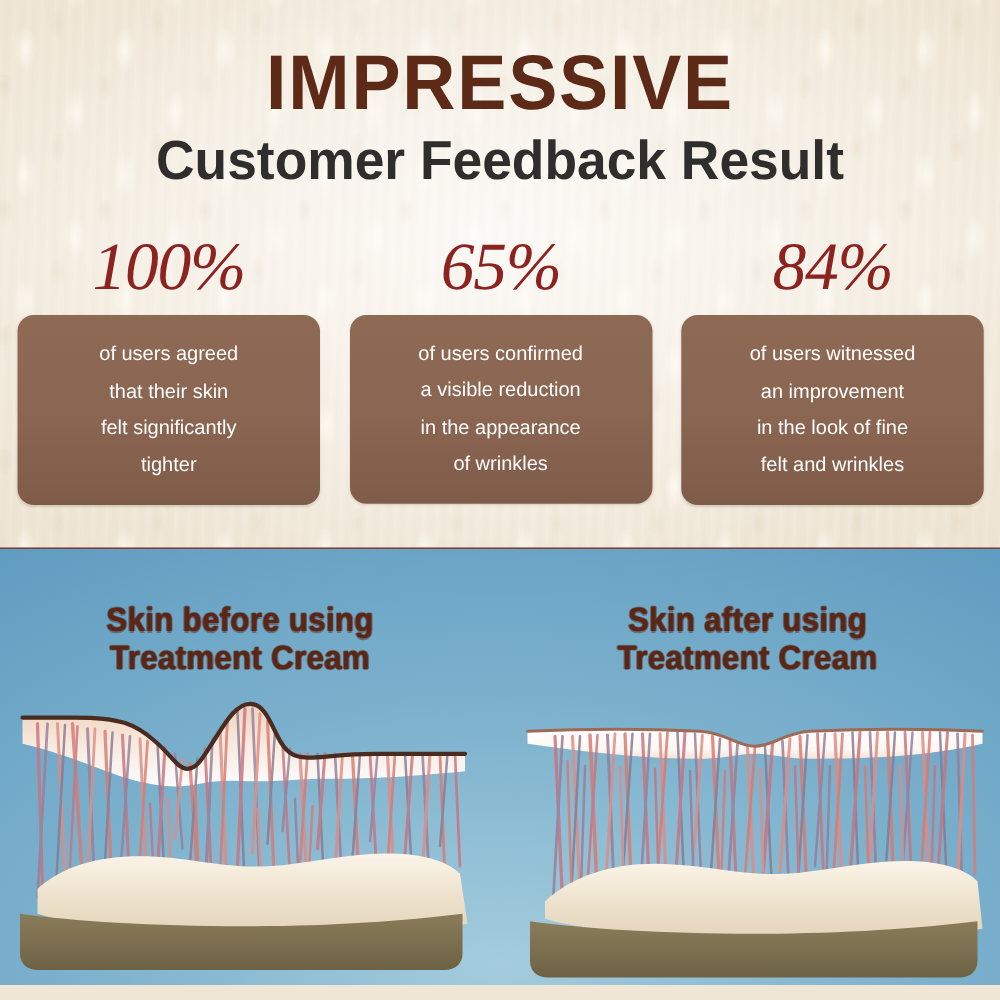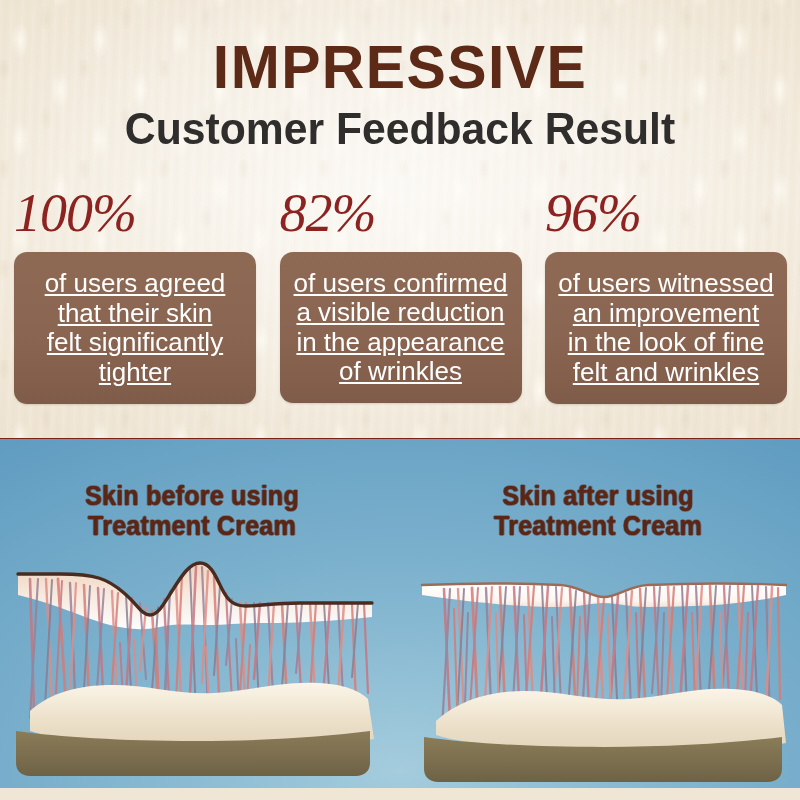--- a/index.html
+++ b/index.html
@@ -53,42 +53,41 @@
     font-size:44px; line-height:50px; font-weight:bold;
     color:#2F2E2C;
     transform:scaleX(0.97); transform-origin:50% 50%;
   }
 
   
   #stats {
     position:absolute; left:14px; top:186px; width:773px; height:232px;
     display:flex; justify-content:space-between;
   }
-  .stat { width:242px; display:flex; flex-direction:column; }
+  .stat { width:242px; display:flex; flex-direction:column; align-items:center; }
   .pct {
     font-family:"Liberation Serif", serif;
     font-style:italic;
     font-size:54px; line-height:54px;
     color:#8C2320;
     margin-bottom:12px;
     letter-spacing:-1px;
   }
   .card {
     width:242px; height:152px;
     background:linear-gradient(180deg,#8E6A55 0%,#8A6551 55%,#7F5C49 100%);
     border-radius:13px;
     display:flex; align-items:center; justify-content:center;
     box-shadow:0 1px 2px rgba(90,60,40,0.18);
   }
   .card p {
     color:#FFFFFF; text-align:center;
-    font-size:26px; line-height:29.5px;
+    font-size:16px; line-height:29.5px;
     padding:0 8px;
     white-space:pre-line;
-    text-decoration:underline;
   }
   .stat:nth-child(2) .card { height:151px; }
 
   
   #divider {
     position:absolute; left:0; top:438px; width:800px; height:13px;
     background:linear-gradient(180deg,#7E2118 0%,#7A2014 60%,#6E1C12 100%);
   }
 
   
@@ -136,31 +135,31 @@
         <div class="pct">100%</div>
         <div class="card">
           <p>of users agreed
 that their skin
 felt significantly
 tighter</p>
         </div>
       </div>
 
       <div class="stat">
-        <div class="pct">82%</div>
+        <div class="pct">65%</div>
         <div class="card">
           <p>of users confirmed
 a visible reduction
 in the appearance
 of wrinkles</p>
         </div>
       </div>
 
       <div class="stat">
-        <div class="pct">96%</div>
+        <div class="pct">84%</div>
         <div class="card">
           <p>of users witnessed
 an improvement
 in the look of fine
 felt and wrinkles</p>
         </div>
       </div>
 
     </div>
   </div>

